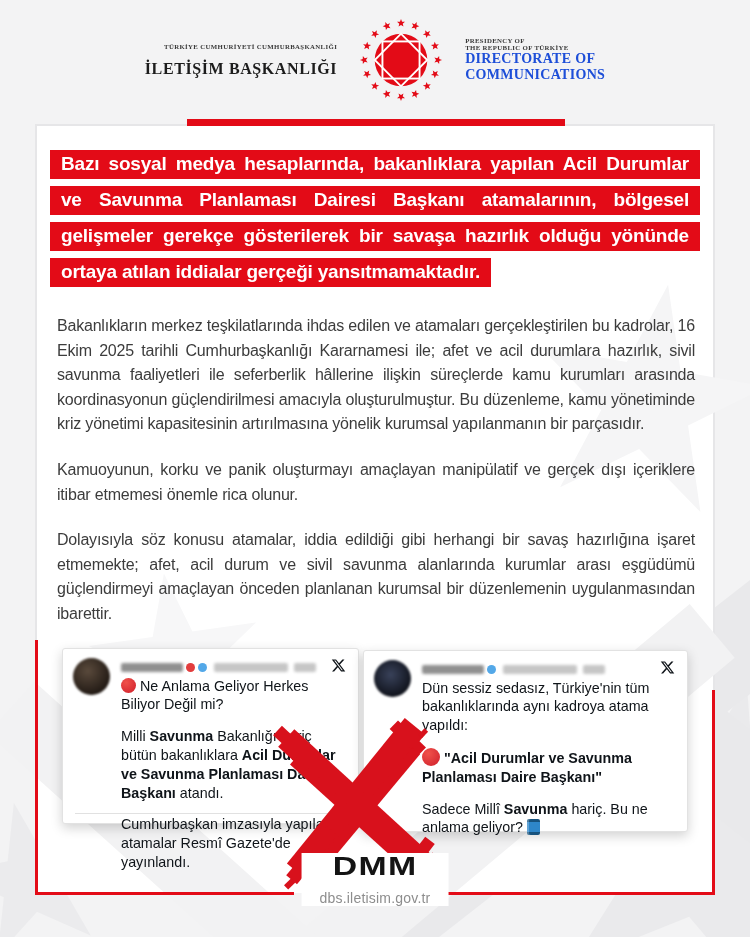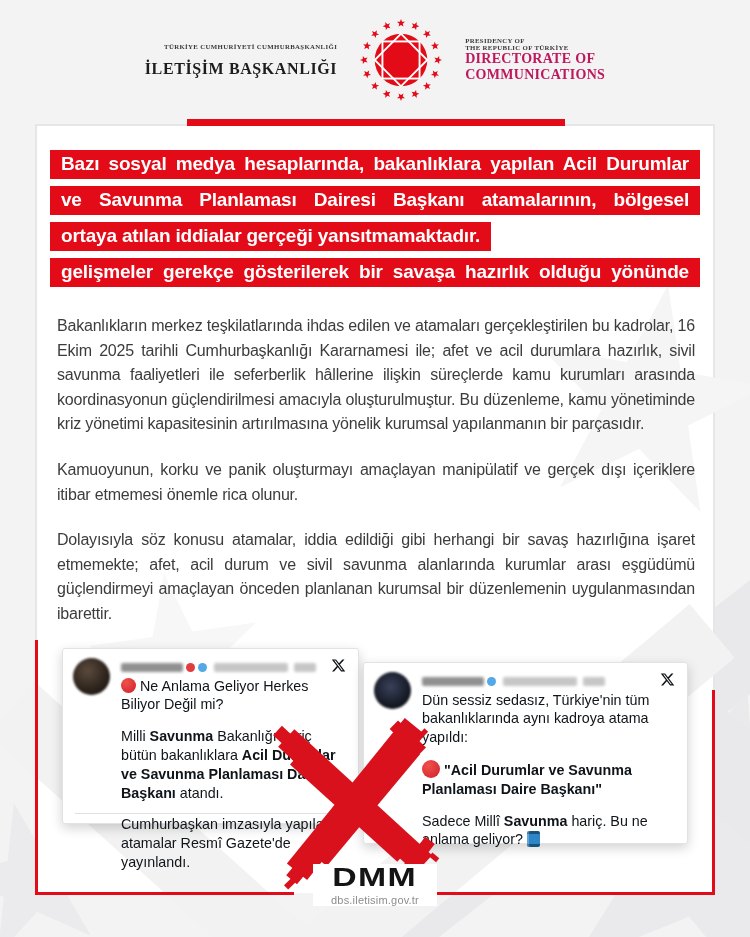--- a/index.html
+++ b/index.html
@@ -28,21 +28,21 @@
   .org-small {
     font-family:"Liberation Serif", serif;
     font-size:6.8px; letter-spacing:.35px; color:#3a3a3a; font-weight:700;
   }
   .org-large {
     font-family:"Liberation Serif", serif;
     font-size:16px; font-weight:700; letter-spacing:.6px; color:#1c1c1c; margin-top:10px;
   }
   .org-large2 {
     font-family:"Liberation Serif", serif;
-    font-size:14px; font-weight:700; letter-spacing:.3px; color:#be185d; line-height:16px;
+    font-size:14px; font-weight:700; letter-spacing:.3px; color:#1d4ed8; line-height:16px;
   }
   .org-right .org-large2:first-of-type { margin-top:2px; }
   .emblem { flex:0 0 auto; }
 
   
   .card {
     position:absolute; z-index:1;
     left:35px; top:124px; width:680px; height:769px;
     background:#ffffff;
     border:2px solid #e6e6e8; border-bottom:none;
@@ -80,21 +80,21 @@
   }
 
   
   .tweets { position:relative; z-index:2; display:flex; gap:4px; margin:4px 10px 0 12px; }
   .tweet {
     background:#fff; border:1px solid #e2e2e2; border-radius:3px;
     box-shadow:0 4px 12px rgba(0,0,0,.18);
     padding:9px 12px 12px; position:relative;
   }
   .tweet-left { width:297px; height:176px; }
-  .tweet-right { width:325px; height:182px; margin-top:14px; }
+  .tweet-right { width:325px; height:182px; margin-top:2px; }
   .avatar {
     position:absolute; left:10px; top:9px;
     width:37px; height:37px; border-radius:50%;
     filter:blur(1.2px);
   }
   .av-left  { background:radial-gradient(circle at 40% 35%, #5a4a3c 0%, #241c16 70%); }
   .av-right { background:radial-gradient(circle at 45% 40%, #39425a 0%, #10131c 72%); }
   .tweet-head { position:relative; height:15px; margin-left:46px; }
   .blur { display:inline-block; height:9px; border-radius:2px; filter:blur(1.6px); vertical-align:middle; }
   .name-blur  { width:62px; background:#909090; }
@@ -133,21 +133,21 @@
   
   .dmm-block {
     position:absolute; z-index:7;
     left:50%; bottom:-13px; transform:translateX(-50%);
     text-align:center; background:#ffffff; padding:0 18px;
   }
   .dmm-logo {
     display:inline-block; font-weight:900; font-size:26px; letter-spacing:1px;
     color:#141414; transform:scaleX(1.3); line-height:26px;
   }
-  .dmm-url { font-size:11px; color:#8d8d8d; margin-top:4px; letter-spacing:.2px; }
+  .dmm-url { font-size:14px; color:#8d8d8d; margin-top:11px; letter-spacing:.2px; }
 </style>
 </head>
 <body>
 
 <div class="wm wm-star-br">★</div>
 <div class="wm wm-band-1"></div>
 <div class="wm wm-band-2"></div>
 <div class="wm wm-star-bl">★</div>
 
 <header class="header">
@@ -200,22 +200,22 @@
 
   <div class="red-top-bar"></div>
   <div class="red-left"></div>
   <div class="red-right"></div>
   <div class="red-bottom-l"></div>
   <div class="red-bottom-r"></div>
 
   <section class="headline">
     <div class="hl-line hl-full">Bazı sosyal medya hesaplarında, bakanlıklara yapılan Acil Durumlar</div>
     <div class="hl-line hl-full">ve Savunma Planlaması Dairesi Başkanı atamalarının, bölgesel</div>
+    <div class="hl-line hl-full">gelişmeler gerekçe gösterilerek bir savaşa hazırlık olduğu yönünde</div>
     <div class="hl-line hl-last">ortaya atılan iddialar gerçeği yansıtmamaktadır.</div>
-    <div class="hl-line hl-full">gelişmeler gerekçe gösterilerek bir savaşa hazırlık olduğu yönünde</div>
   </section>
 
   <section class="bulletin-body">
     <p class="para">Bakanlıkların merkez teşkilatlarında ihdas edilen ve atamaları gerçek­leştirilen bu kadrolar, 16 Ekim 2025 tarihli Cumhurbaşkanlığı Kararna­mesi ile; afet ve acil durumlara hazırlık, sivil savunma faaliyetleri ile seferberlik hâllerine ilişkin süreçlerde kamu kurumları arasında koordi­nasyonun güçlendirilmesi amacıyla oluşturulmuştur. Bu düzenleme, kamu yönetiminde kriz yönetimi kapasitesinin artırılmasına yönelik kurumsal yapılanmanın bir parçasıdır.</p>
     <p class="para">Kamuoyunun, korku ve panik oluşturmayı amaçlayan manipülatif ve gerçek dışı içeriklere itibar etmemesi önemle rica olunur.</p>
     <p class="para">Dolayısıyla söz konusu atamalar, iddia edildiği gibi herhangi bir savaş hazırlığına işaret etmemekte; afet, acil durum ve sivil savunma alanla­rında kurumlar arası eşgüdümü güçlendirmeyi amaçlayan önceden planlanan kurumsal bir düzenlemenin uygulanmasından ibarettir.</p>
   </section>
 
   <section class="tweets">
     <article class="tweet tweet-left">

